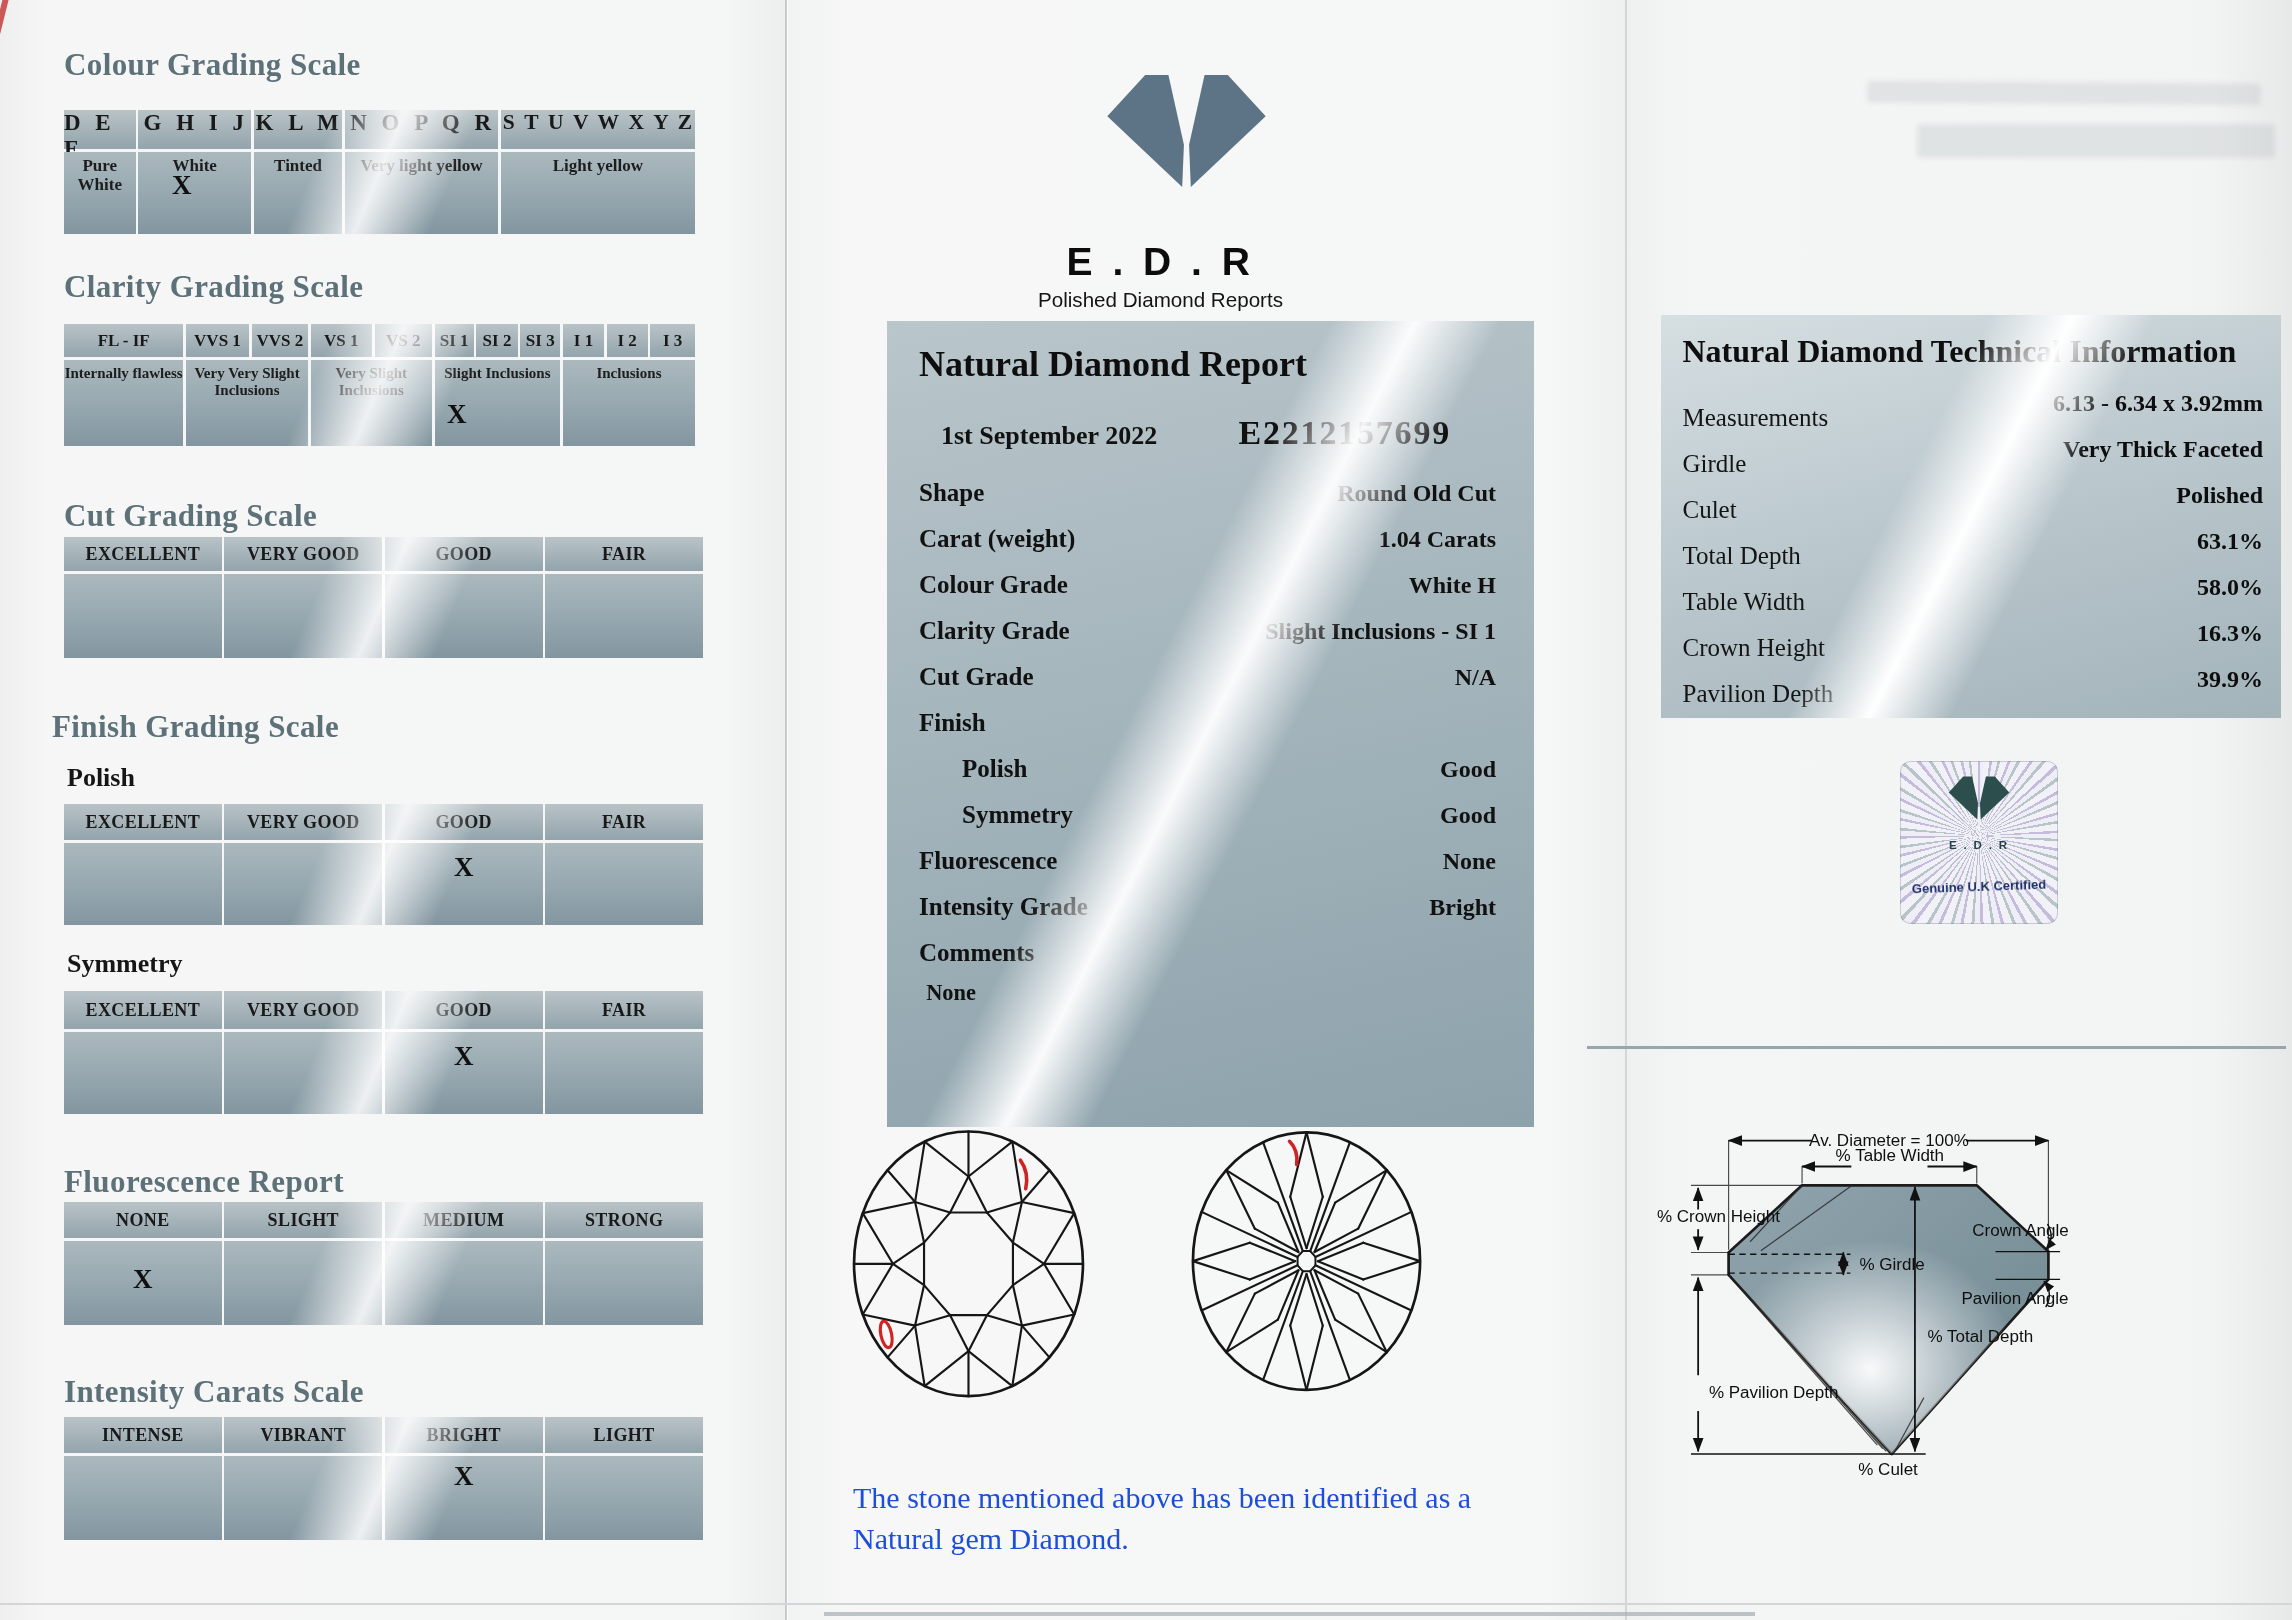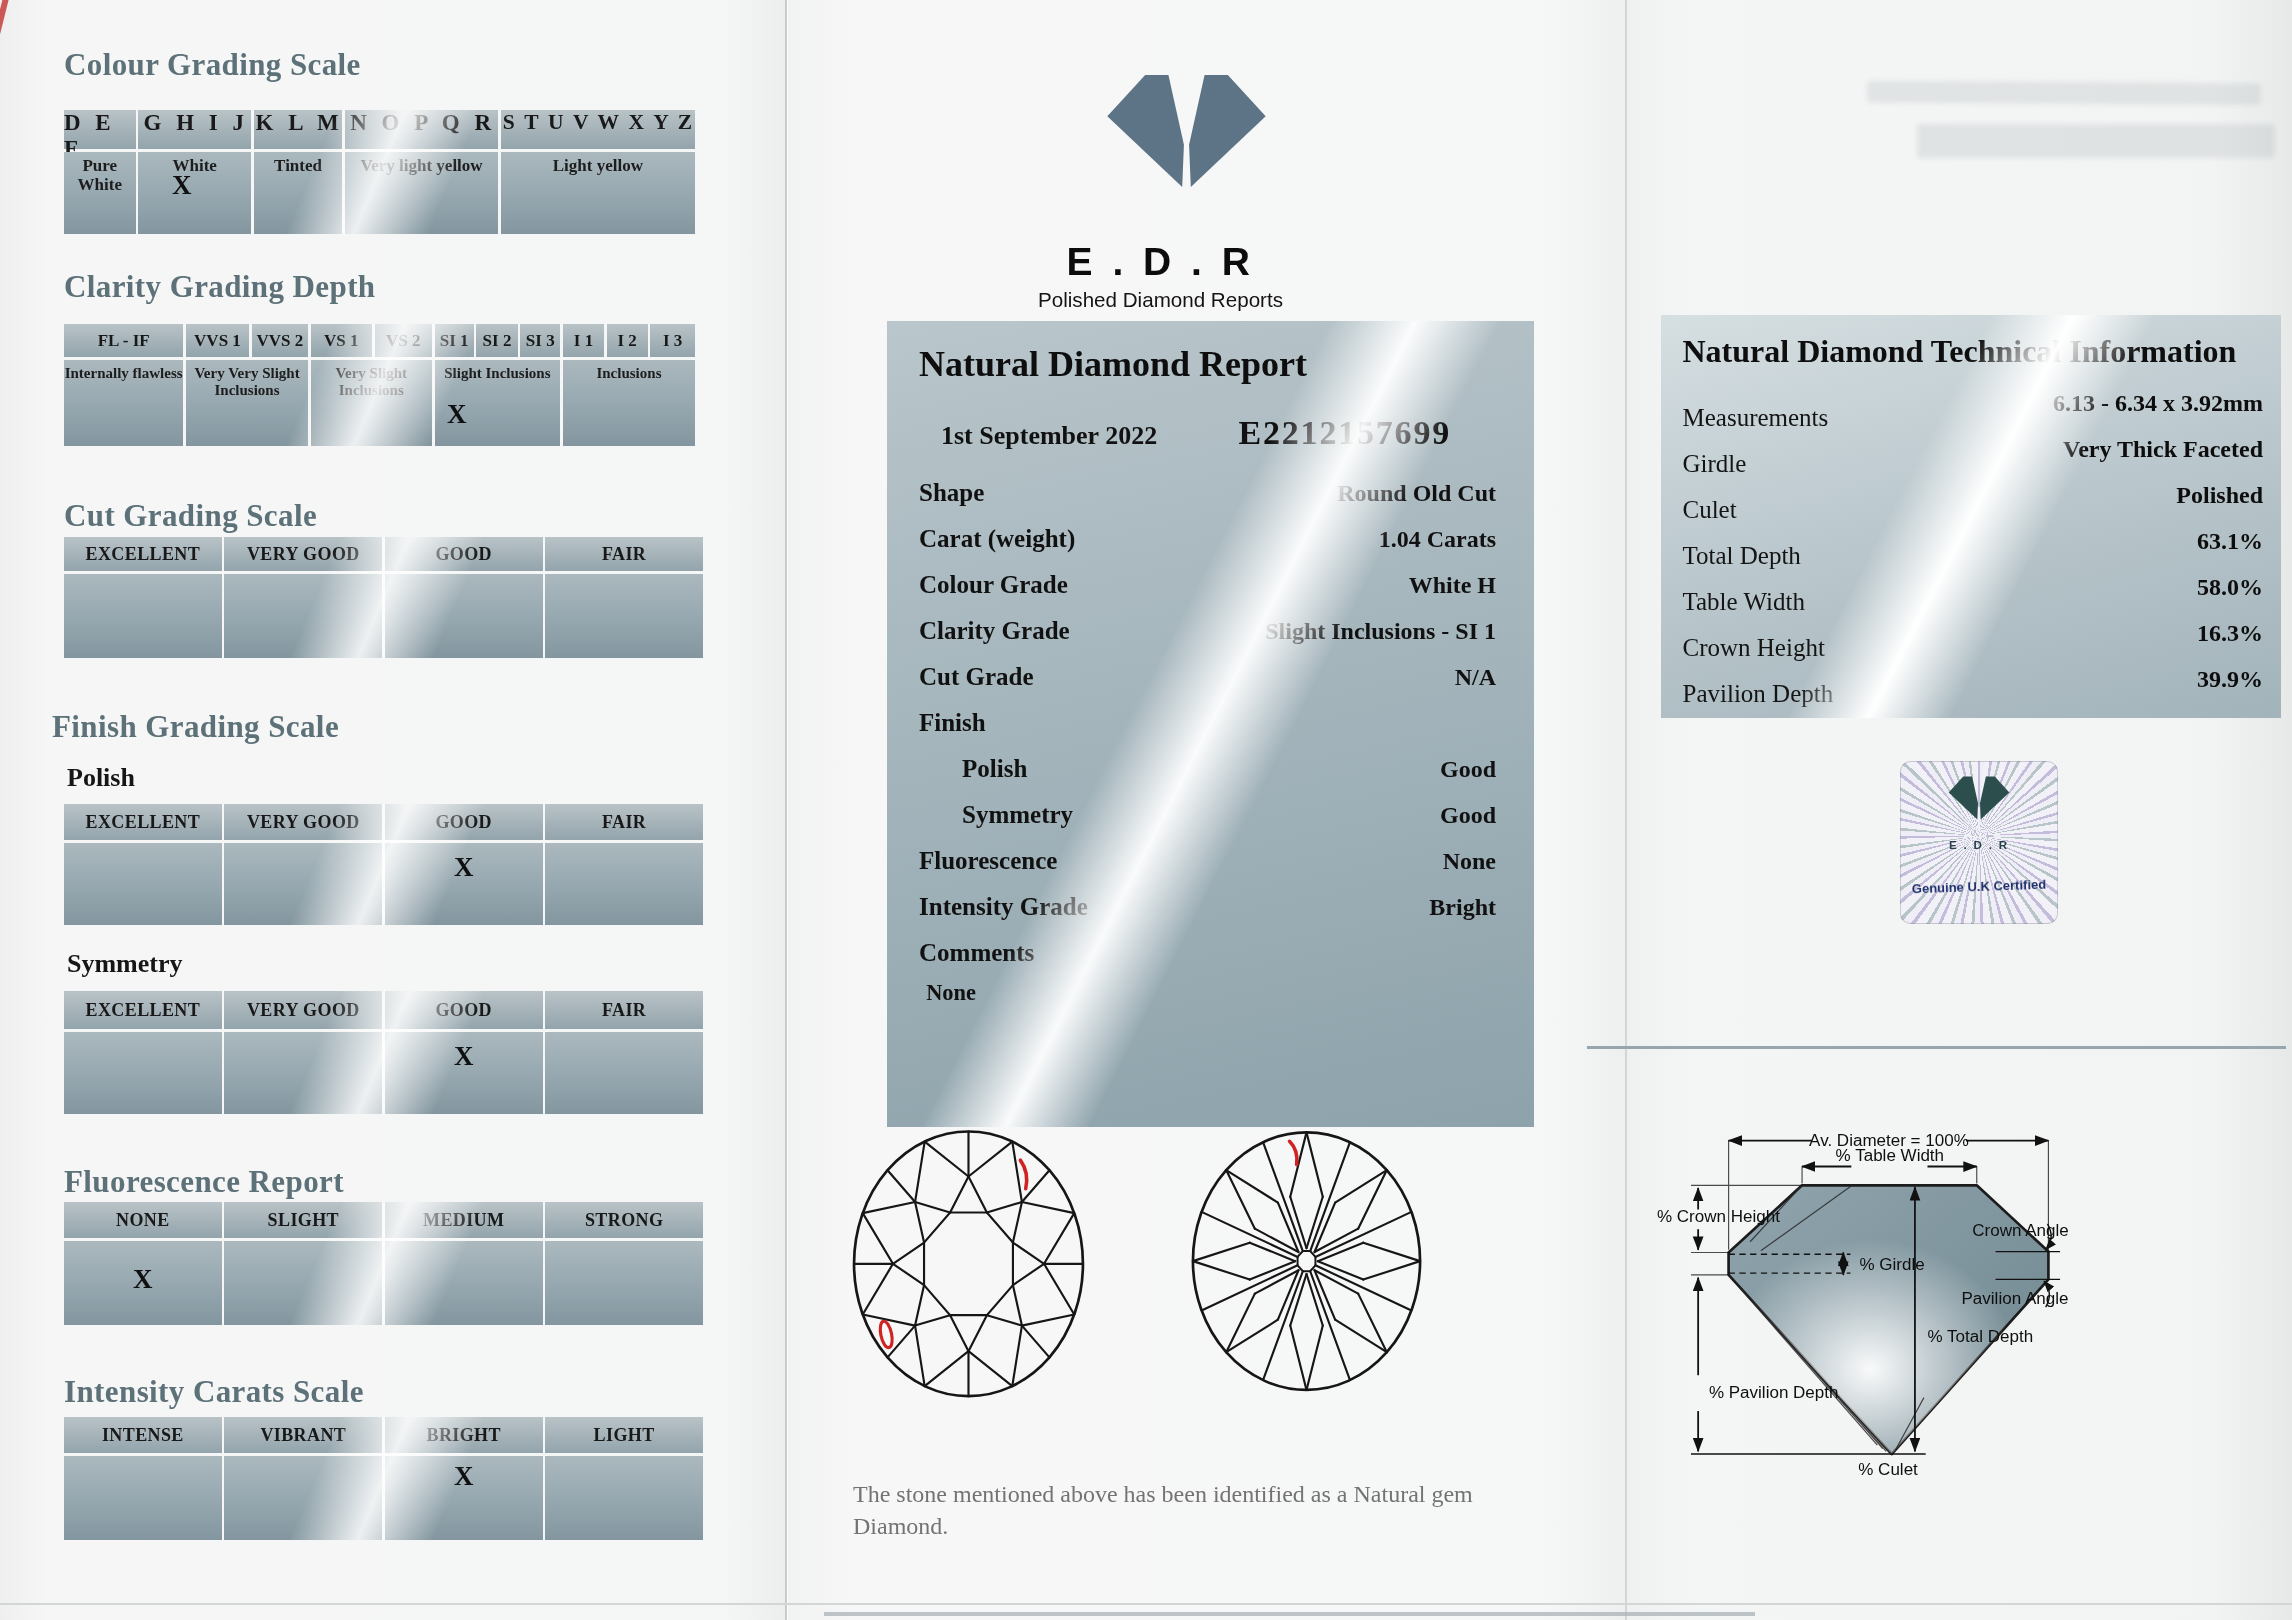--- a/index.html
+++ b/index.html
@@ -52,21 +52,21 @@
   .rpt-title{position:absolute;left:32px;top:21.5px;font-weight:700;font-size:36px;color:#0e0e0e;}
   .rpt-daterow{position:absolute;left:54px;top:93px;right:38px;display:flex;align-items:baseline;}
   .rpt-date{font-weight:700;font-size:26px;}
   .rpt-num{font-weight:700;font-size:34px;letter-spacing:1.8px;margin-left:auto;margin-right:45px;}
   .fields{position:absolute;left:32px;right:38px;top:158px;}
   .frow{position:relative;height:46px;display:flex;align-items:baseline;}
   .frow .fl{font-weight:700;font-size:25px;}
   .frow .fv{margin-left:auto;font-weight:700;font-size:24px;text-align:right;}
   .frow.ind .fl{padding-left:43px;}
   .cmt-none{font-weight:700;font-size:22.4px;margin-left:7.2px;margin-top:-5.4px;}
-  .footnote{position:absolute;left:853px;top:1478px;width:667px;font-size:24px;line-height:1.35;color:#737373;}
+  .footnote{position:absolute;left:853px;top:1478px;width:667px;font-size:30px;line-height:1.35;color:#1d4ed8;}
 
   
   .panel.tech{background:linear-gradient(165deg,#d6dfe2 0%,#bcc9ce 45%,#a2b3ba 100%);}
   .tech-title{position:absolute;left:21.5px;top:18px;font-weight:700;font-size:32px;color:#0e0e0e;}
   .trows{position:absolute;left:21.5px;right:18px;top:75px;}
   .trow{position:relative;height:46px;}
   .trow .tl{position:absolute;left:0;bottom:3.6px;font-size:25px;color:#141414;}
   .trow .tv{position:absolute;right:0;top:0;font-weight:700;font-size:24px;color:#0d0d0d;}
   .holo{position:absolute;left:1900px;top:761px;width:158px;height:163px;border-radius:10.7px;overflow:hidden;
         background:repeating-conic-gradient(from 3deg at 50% 46%,#f3f1f8 0deg 5deg,#c3bcdb 5deg 7deg,#efeef6 7deg 11deg,#b7c4c8 11deg 13deg);
@@ -133,21 +133,21 @@
       <div class="mb" style="height:82px">
           <div class="lbl">Very light yellow</div>
         </div>
       <div class="mb" style="height:82px">
           <div class="lbl">Light yellow</div>
         </div>
     </div>
     <div class="shine"></div>
   </div>
 
-  <div class="h1" style="left:64px;top:269px">Clarity Grading Depth</div>
+  <div class="h1" style="left:64px;top:269px">Clarity Grading Scale</div>
   <div class="scale" style="left:64px;top:324px;width:631px">
     <div class="grid" style="grid-template-columns:131fr 69fr 62fr 67fr 63fr 43fr 45fr 44fr 45fr 45fr 49fr;">
       <div class="mh chead" style="height:33px">FL - IF</div>
       <div class="mh chead" style="height:33px">VVS 1</div>
       <div class="mh chead" style="height:33px">VVS 2</div>
       <div class="mh chead" style="height:33px">VS 1</div>
       <div class="mh chead" style="height:33px">VS 2</div>
       <div class="mh chead" style="height:33px">SI 1</div>
       <div class="mh chead" style="height:33px">SI 2</div>
       <div class="mh chead" style="height:33px">SI 3</div>

